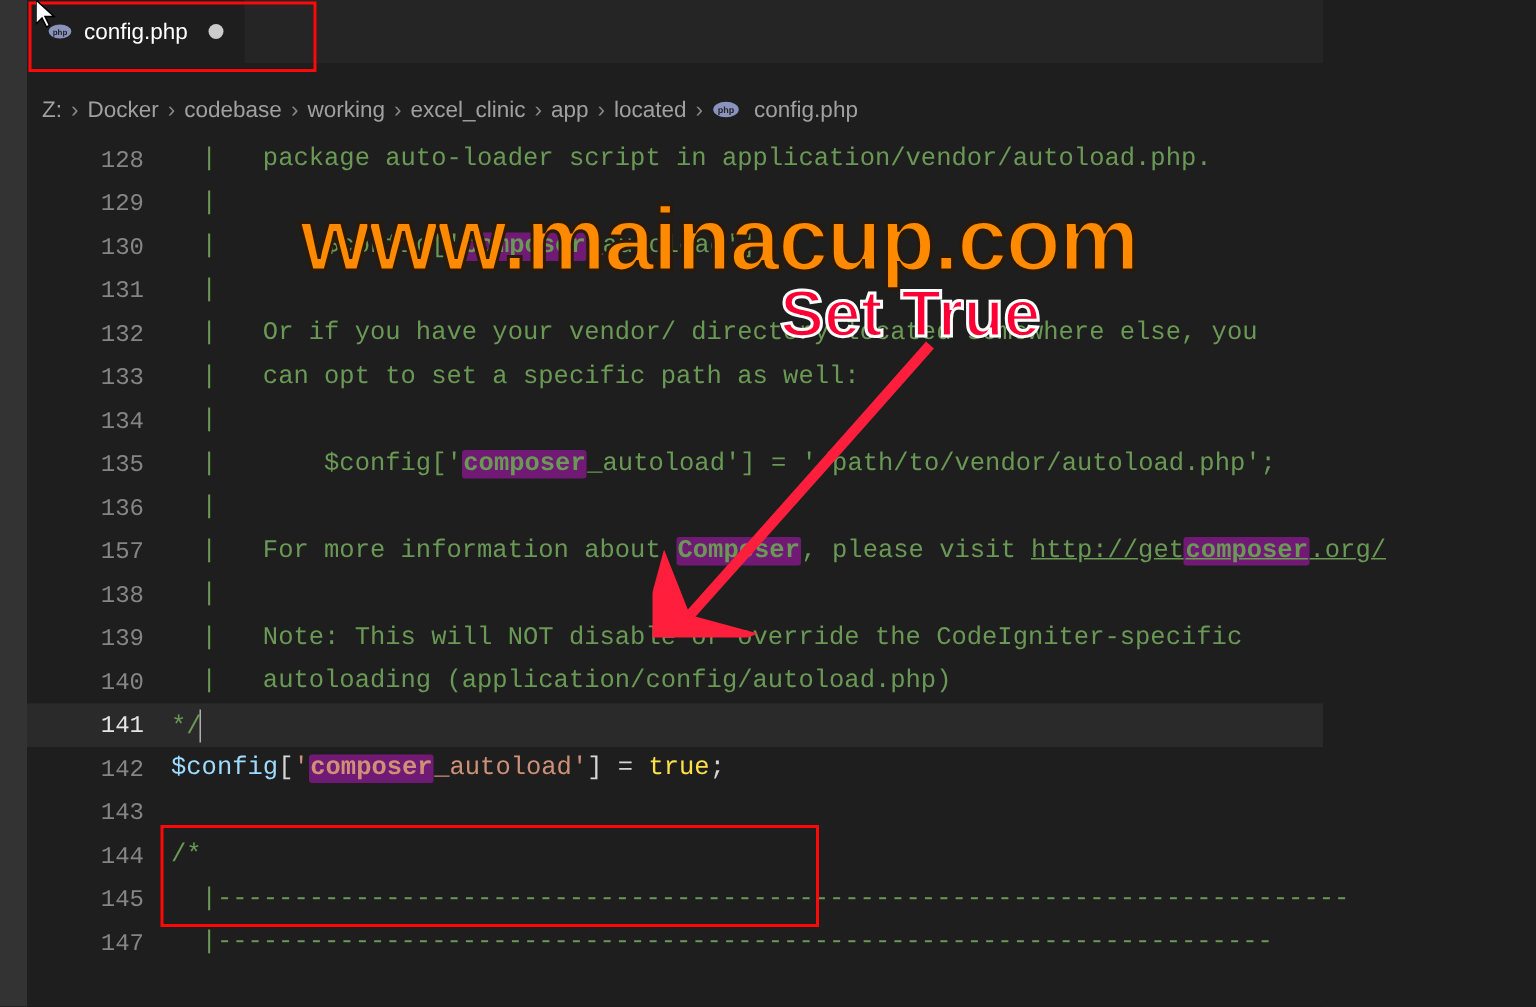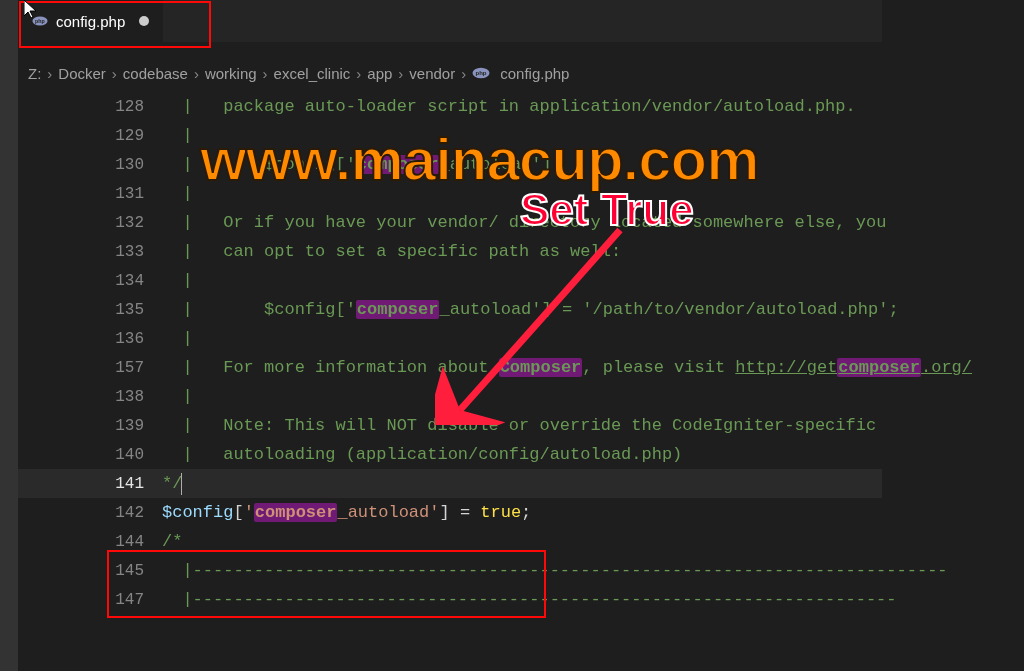--- a/index.html
+++ b/index.html
@@ -9,21 +9,21 @@
 .tab{display:inline-flex;align-items:center;height:42px;padding:0 14px 0 14px;background:#1e1e1e;border-right:1px solid #252526;}
 .tab .php-icon{width:16px;height:16px;margin-right:8px;display:inline-flex;align-items:center;justify-content:center;}
 .tab-name{color:#ffffff;font-size:15px;font-family:Segoe UI,Arial,sans-serif;}
 .dirty-dot{width:10px;height:10px;border-radius:50%;background:#cccccc;margin-left:14px;}
 .tab-highlight{position:absolute;left:19px;top:1px;width:192px;height:47px;border:2px solid #ff0808;pointer-events:none;box-sizing:border-box;}
 .breadcrumbs{position:absolute;left:18px;top:58px;right:0;height:30px;display:flex;align-items:center;padding-left:10px;font-family:Segoe UI,Arial,sans-serif;font-size:15px;color:#a0a0a0;gap:6px;}
 .bc-sep{color:#888;}
 .bc-item{color:#a0a0a0;}
 .bc-php-icon{display:inline-flex;align-items:center;margin-right:4px;}
 .editor{position:absolute;left:18px;top:92px;right:0;bottom:0;background:#1e1e1e;}
-.line{height:29px;display:flex;align-items:center;font-size:17px;white-space:pre;padding-left:48px;}
+.line{height:29px;display:flex;align-items:center;font-size:17px;white-space:pre;}
 .gutter{width:78px;text-align:right;color:#858585;padding-right:18px;font-size:16px;flex-shrink:0;}
 .gutter.current{color:#e5e5e5;font-weight:500;}
 .code{flex:1;}
 .cmt{color:#6A9955;}
 .cmt-bar{color:#6A9955;}
 .var{color:#9CDCFE;}
 .brkt{color:#d4d4d4;}
 .str{color:#CE9178;}
 .kw{color:#fde047;}
 .op{color:#d4d4d4;}
@@ -62,21 +62,21 @@
     <span class="bc-item">Docker</span>
     <span class="bc-sep">›</span>
     <span class="bc-item">codebase</span>
     <span class="bc-sep">›</span>
     <span class="bc-item">working</span>
     <span class="bc-sep">›</span>
     <span class="bc-item">excel_clinic</span>
     <span class="bc-sep">›</span>
     <span class="bc-item">app</span>
     <span class="bc-sep">›</span>
-    <span class="bc-item">vendor</span>
+    <span class="bc-item">located</span>
     <span class="bc-sep">›</span>
     <span class="bc-php-icon">
       <svg width="18" height="12" viewBox="0 0 18 12">
           <ellipse cx="9" cy="6" rx="8.5" ry="5.2" fill="#8993be"></ellipse>
           <text x="9" y="8.3" text-anchor="middle" font-size="6" fill="#23241f" font-family="Arial" font-weight="bold">php</text>
         </svg>
     </span>
     <span class="bc-item">config.php</span>
   </div>
 
@@ -136,20 +136,24 @@
     </div>
     <div class="line" style="background:#2a2a2a;">
       <span class="gutter current">141</span>
       <span class="code"><span class="cmt">*/</span><span class="caret"></span></span>
     </div>
     <div class="line">
       <span class="gutter">142</span>
       <span class="code"><span class="var">$config</span><span class="brkt">[</span><span class="str">'</span><span class="str hl">composer</span><span class="str">_autoload'</span><span class="brkt">]</span><span class="op"> = </span><span class="kw">true</span><span class="op">;</span></span>
     </div>
     <div class="line">
+      <span class="gutter">143</span>
+      <span class="code"></span>
+    </div>
+    <div class="line">
       <span class="gutter">144</span>
       <span class="code"><span class="cmt">/*</span></span>
     </div>
     <div class="line">
       <span class="gutter">145</span>
       <span class="code"><span class="cmt-bar">  |</span><span class="cmt">--------------------------------------------------------------------------</span></span>
     </div>
     <div class="line">
       <span class="gutter">147</span>
       <span class="code"><span class="cmt-bar">  |</span><span class="cmt">---------------------------------------------------------------------</span></span>

